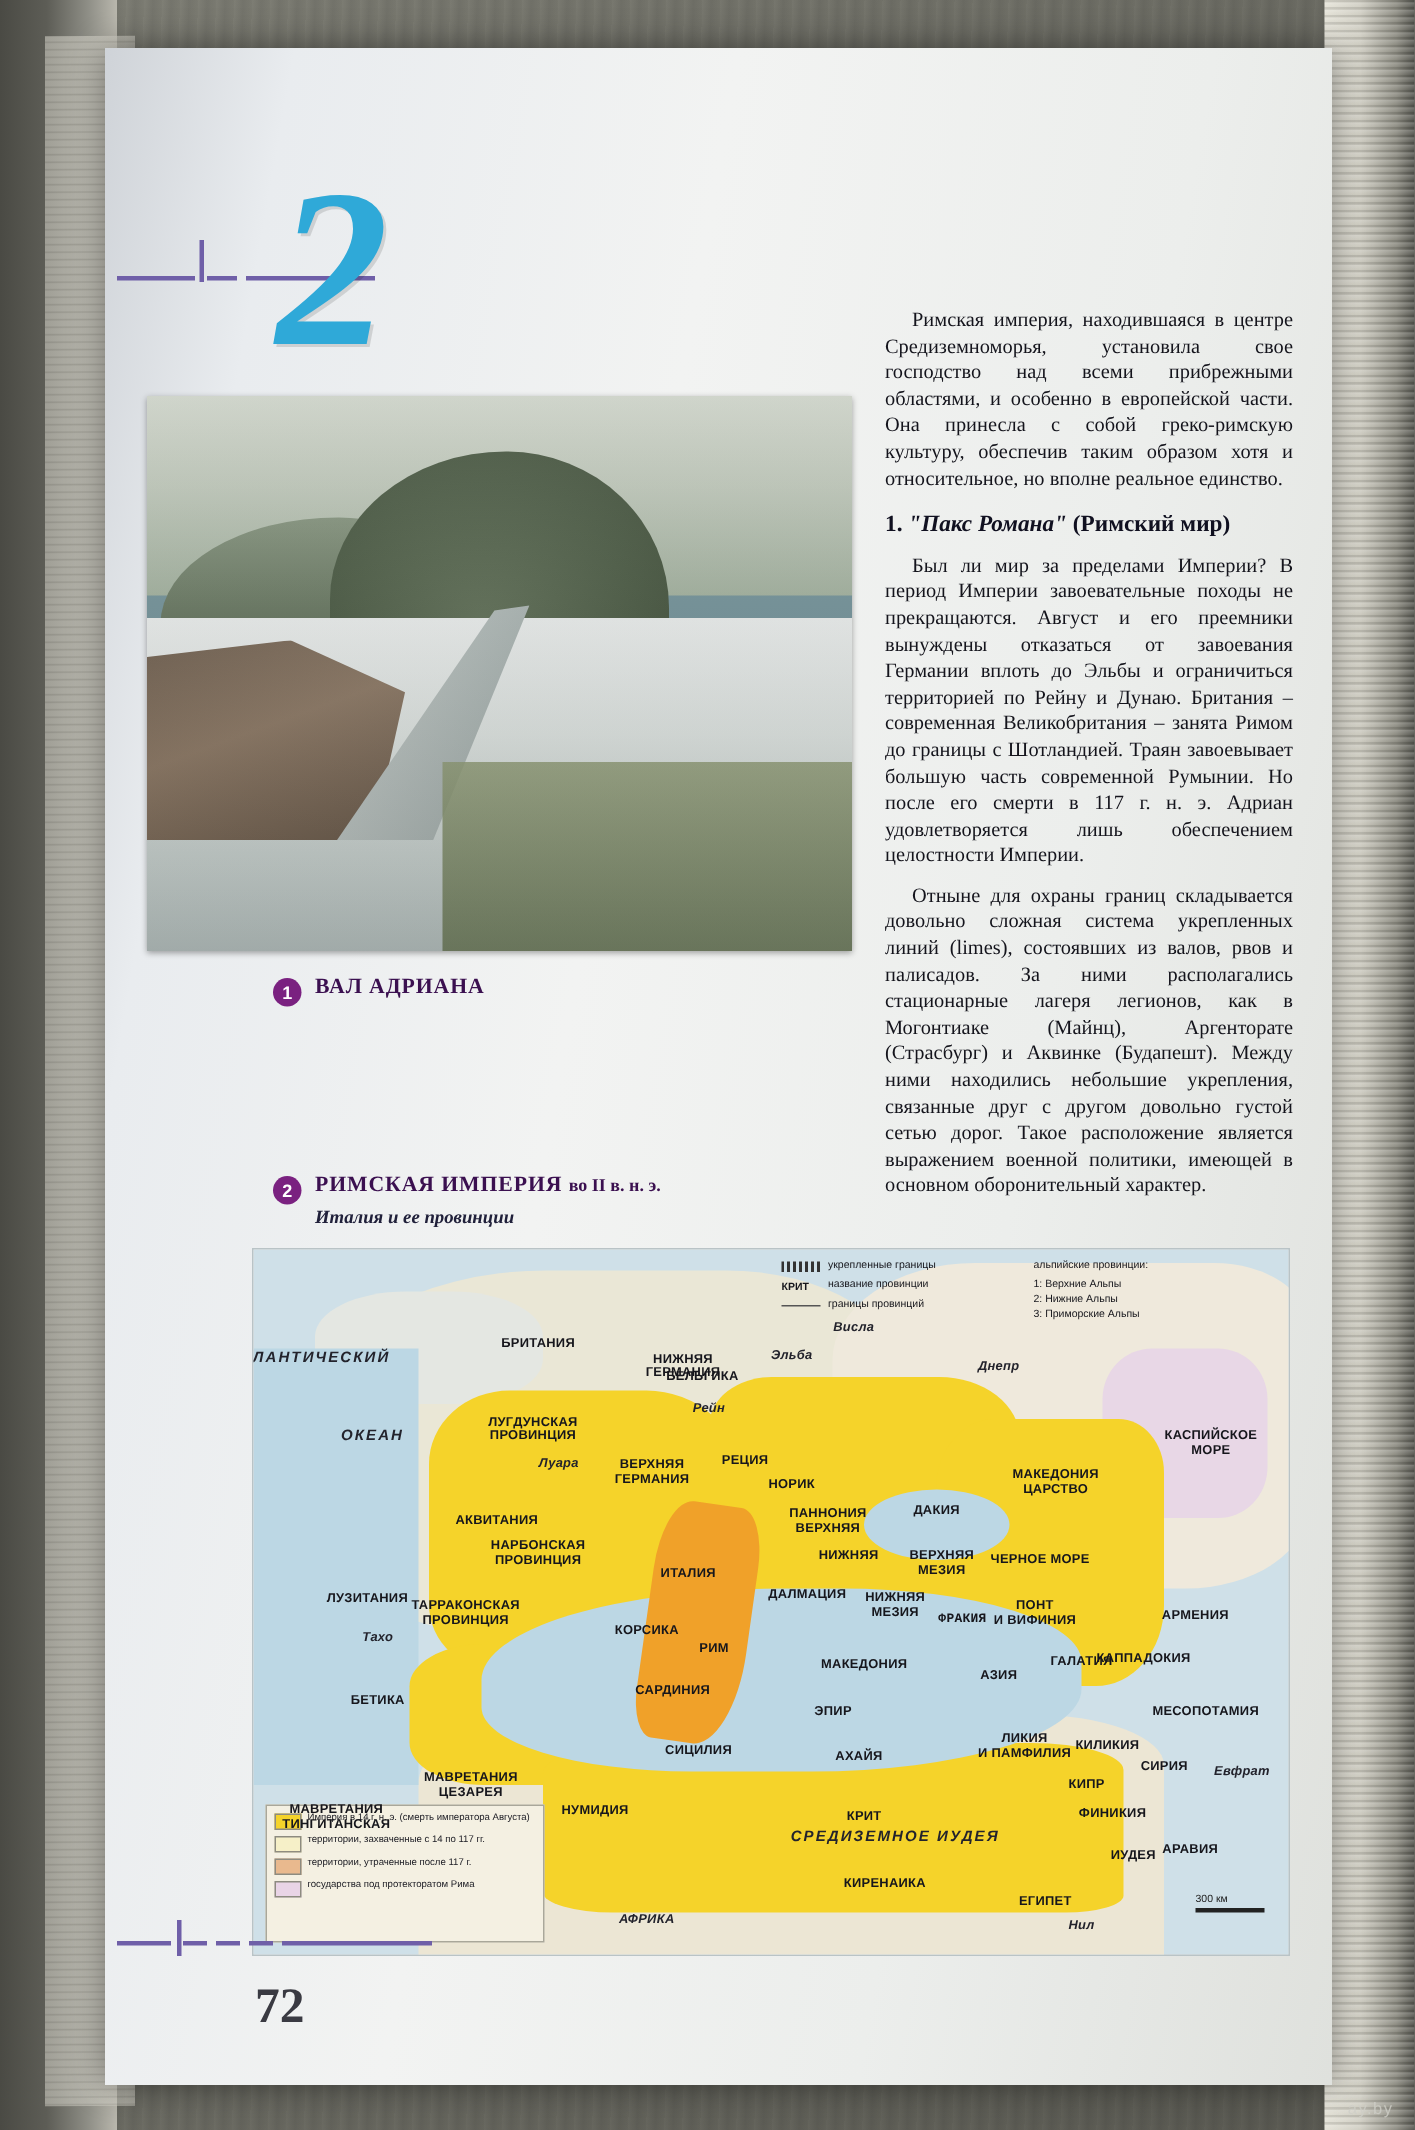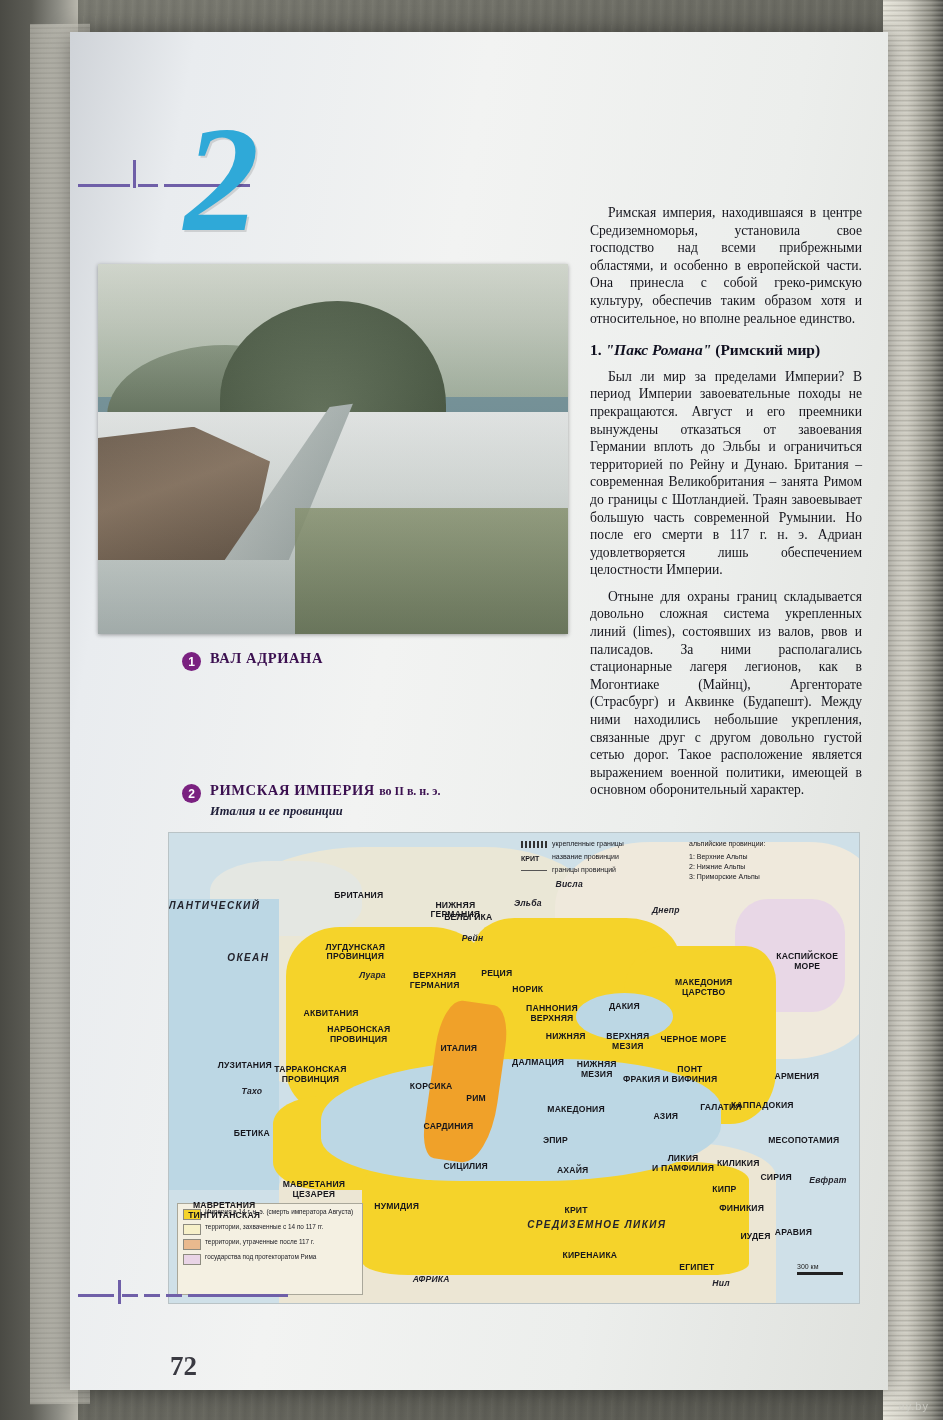--- a/index.html
+++ b/index.html
@@ -193,21 +193,21 @@
   }
   .keycol{position:absolute;font-family:"Liberation Sans", sans-serif;font-size:7px;line-height:10px;color:#16161c;}
   .keyline{display:flex;align-items:center;margin-bottom:3px;}
   .kswatch{width:26px;height:6px;margin-right:5px;flex:none;}
   .scalebar{position:absolute;right:16px;bottom:28px;font-family:"Liberation Sans", sans-serif;font-size:7px;color:#222;}
   .scalebar .line{width:46px;height:3px;background:#222;margin-top:2px;}
   .credit{position:absolute;right:10px;bottom:6px;font-family:"Liberation Sans", sans-serif;font-size:5px;color:#444;}
 
   .folio{
     position:absolute;left:100px;top:1288px;
-    font-family:"Liberation Serif", serif;font-weight:bold;font-size:27px;color:#3a3a42;margin-top:31px;
+    font-family:"Liberation Serif", serif;font-weight:bold;font-size:33px;color:#3a3a42;
   }
   .watermark{
     position:absolute;right:14px;bottom:8px;
     font-family:"Liberation Sans", sans-serif;font-size:11px;color:#cfcfc8;opacity:.8;
     letter-spacing:1px;
   }
 </style>
 </head>
 <body>
 
@@ -352,21 +352,21 @@
           <div class="maplabel ital" style="left: 72%; top: 16.5%; transform: translate(-50%, -50%);">Днепр</div>
           <div class="maplabel " style="left: 52%; top: 33.5%; transform: translate(-50%, -50%);">НОРИК</div>
           <div class="maplabel " style="left: 55.5%; top: 38.5%; transform: translate(-50%, -50%);">ПАННОНИЯ
 ВЕРХНЯЯ</div>
           <div class="maplabel " style="left: 57.5%; top: 43.5%; transform: translate(-50%, -50%);">НИЖНЯЯ</div>
           <div class="maplabel " style="left: 66%; top: 37%; transform: translate(-50%, -50%);">ДАКИЯ</div>
           <div class="maplabel " style="left: 66.5%; top: 44.5%; transform: translate(-50%, -50%);">ВЕРХНЯЯ
 МЕЗИЯ</div>
           <div class="maplabel " style="left: 62%; top: 50.5%; transform: translate(-50%, -50%);">НИЖНЯЯ
 МЕЗИЯ</div>
-          <div class="maplabel " style="left: 68.5%; top: 52.5%; transform: translate(-50%, -50%);">ФРАКИЯ</div>
+          <div class="maplabel " style="left: 68.5%; top: 52.5%; transform: translate(-50%, -50%); font-family: Liberation Mono, monospace;">ФРАКИЯ</div>
           <div class="maplabel " style="left: 53.5%; top: 49%; transform: translate(-50%, -50%);">ДАЛМАЦИЯ</div>
           <div class="maplabel " style="left: 59%; top: 59%; transform: translate(-50%, -50%); text-align: right;">МАКЕДОНИЯ</div>
           <div class="maplabel " style="left: 56%; top: 65.5%; transform: translate(-50%, -50%);">ЭПИР</div>
           <div class="maplabel " style="left: 58.5%; top: 72%; transform: translate(-50%, -50%);">АХАЙЯ</div>
           <div class="maplabel " style="left: 23.5%; top: 38.5%; transform: translate(-50%, -50%);">АКВИТАНИЯ</div>
           <div class="maplabel " style="left: 27.5%; top: 43%; transform: translate(-50%, -50%);">НАРБОНСКАЯ
 ПРОВИНЦИЯ</div>
           <div class="maplabel " style="left: 20.5%; top: 51.5%; transform: translate(-50%, -50%);">ТАРРАКОНСКАЯ
 ПРОВИНЦИЯ</div>
           <div class="maplabel " style="left: 11%; top: 49.5%; transform: translate(-50%, -50%);">ЛУЗИТАНИЯ</div>
@@ -380,21 +380,21 @@
           <div class="maplabel " style="left: 21%; top: 76%; transform: translate(-50%, -50%);">МАВРЕТАНИЯ
 ЦЕЗАРЕЯ</div>
           <div class="maplabel " style="left: 8%; top: 80.5%; transform: translate(-50%, -50%);">МАВРЕТАНИЯ
 ТИНГИТАНСКАЯ</div>
           <div class="maplabel " style="left: 33%; top: 79.5%; transform: translate(-50%, -50%);">НУМИДИЯ</div>
           <div class="maplabel ital" style="left: 38%; top: 90%; transform: translate(-50%, -50%); margin-top: 24px;">АФРИКА</div>
           <div class="maplabel " style="left: 61%; top: 90%; transform: translate(-50%, -50%);">КИРЕНАИКА</div>
           <div class="maplabel " style="left: 76.5%; top: 92.5%; transform: translate(-50%, -50%);">ЕГИПЕТ</div>
           <div class="maplabel ital" style="left: 80%; top: 96%; transform: translate(-50%, -50%);">Нил</div>
           <div class="maplabel " style="left: 59%; top: 80.5%; transform: translate(-50%, -50%);">КРИТ</div>
-          <div class="maplabel ital big" style="left: 62%; top: 83.5%; transform: translate(-50%, -50%);">СРЕДИЗЕМНОЕ ЛИКИЯ</div>
+          <div class="maplabel ital big" style="left: 62%; top: 83.5%; transform: translate(-50%, -50%);">СРЕДИЗЕМНОЕ ИУДЕЯ</div>
           <div class="maplabel " style="left: 76%; top: 44%; transform: translate(-50%, -50%);">ЧЕРНОЕ МОРЕ</div>
           <div class="maplabel " style="left: 77.5%; top: 33%; transform: translate(-50%, -50%);">МАКЕДОНИЯ
 ЦАРСТВО</div>
           <div class="maplabel " style="left: 92.5%; top: 27.5%; transform: translate(-50%, -50%);">КАСПИЙСКОЕ
 МОРЕ</div>
           <div class="maplabel " style="left: 91%; top: 52%; transform: translate(-50%, -50%);">АРМЕНИЯ</div>
           <div class="maplabel " style="left: 75.5%; top: 51.5%; transform: translate(-50%, -50%);">ПОНТ
 И ВИФИНИЯ</div>
           <div class="maplabel " style="left: 80%; top: 58.5%; transform: translate(-50%, -50%);">ГАЛАТИЯ</div>
           <div class="maplabel " style="left: 72%; top: 60.5%; transform: translate(-50%, -50%);">АЗИЯ</div>

